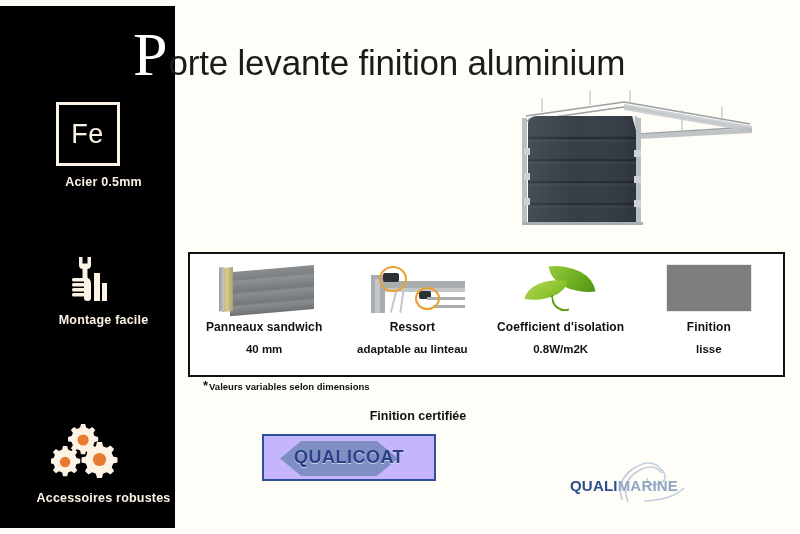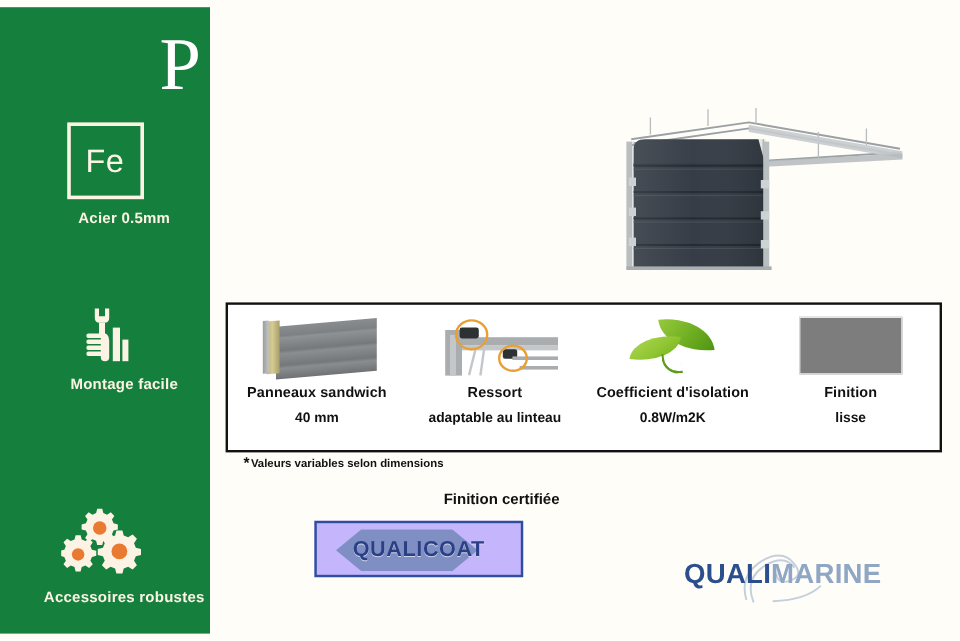--- a/index.html
+++ b/index.html
@@ -7,21 +7,21 @@
     width:800px;height:534px;overflow:hidden;
     background:#ffffff;
     font-family:"Liberation Sans", sans-serif;
     position:relative;
   }
   #page{position:absolute;left:0;top:0;width:800px;height:534px;background:#fffdf7;}
 
   
   .sidebar{
     position:absolute;left:0;top:6px;width:175px;height:522px;
-    background:#15803d;
+    background:#000000;
   }
   .side-block{position:absolute;left:0;width:175px;text-align:center;color:#fdf6ea;}
 
   .fe-box{
     width:64px;height:64px;margin:0 auto;
     border:3px solid #fdf3e4;
     display:flex;align-items:center;justify-content:center;
     box-sizing:border-box;
   }
   .fe-text{font-size:27px;color:#fdf3e4;line-height:1;letter-spacing:.5px;font-weight:400;}
@@ -119,21 +119,21 @@
     background:#7f8fc4;
     clip-path:polygon(0% 50%, 18% 0%, 82% 0%, 100% 50%, 82% 100%, 18% 100%);
   }
   .qc-word{
     position:relative;z-index:2;font-size:18px;font-weight:700;color:#2a3f86;
     letter-spacing:.5px;font-family:"Liberation Sans", sans-serif;
     text-shadow:0 1px 0 #cfd6ea;
   }
 
   .logo-qualimarine{position:absolute;left:562px;top:462px;width:150px;height:47px;}
-  .qm-word{position:absolute;left:8px;top:3px;font-size:23px;font-weight:700;letter-spacing:.2px;}
+  .qm-word{position:absolute;left:8px;top:15px;font-size:15px;font-weight:700;letter-spacing:.2px;}
   .qm-a{color:#2b4f8e;}
   .qm-b{color:#8fa6c4;}
   .qm-swirl{position:absolute;left:52px;top:-4px;}
 </style>
 </head>
 <body>
 
 <div id="page">
 
   <div class="sidebar">
@@ -181,20 +181,21 @@
             <circle cx="48.5" cy="37.5" r="6.6" fill="#e87a32"></circle>
           </g>
         </svg>
       </div>
       <div class="side-caption">Accessoires robustes</div>
     </div>
   </div>
 
   <div class="title-row">
     <span class="title-p">P</span>
+    <span class="title-rest">orte levante finition aluminium</span>
   </div>
 
   <div class="door-photo">
     <svg width="250" height="145" viewBox="0 0 250 145" aria-hidden="true">
 
       <g stroke="#9aa0a4" stroke-width="1.6" fill="none">
         <path d="M14 28 L112 14 L238 36"></path>
         <path d="M14 33 L112 19 L238 41"></path>
         <path d="M16 31 L126 46 L238 39"></path>
       </g>

